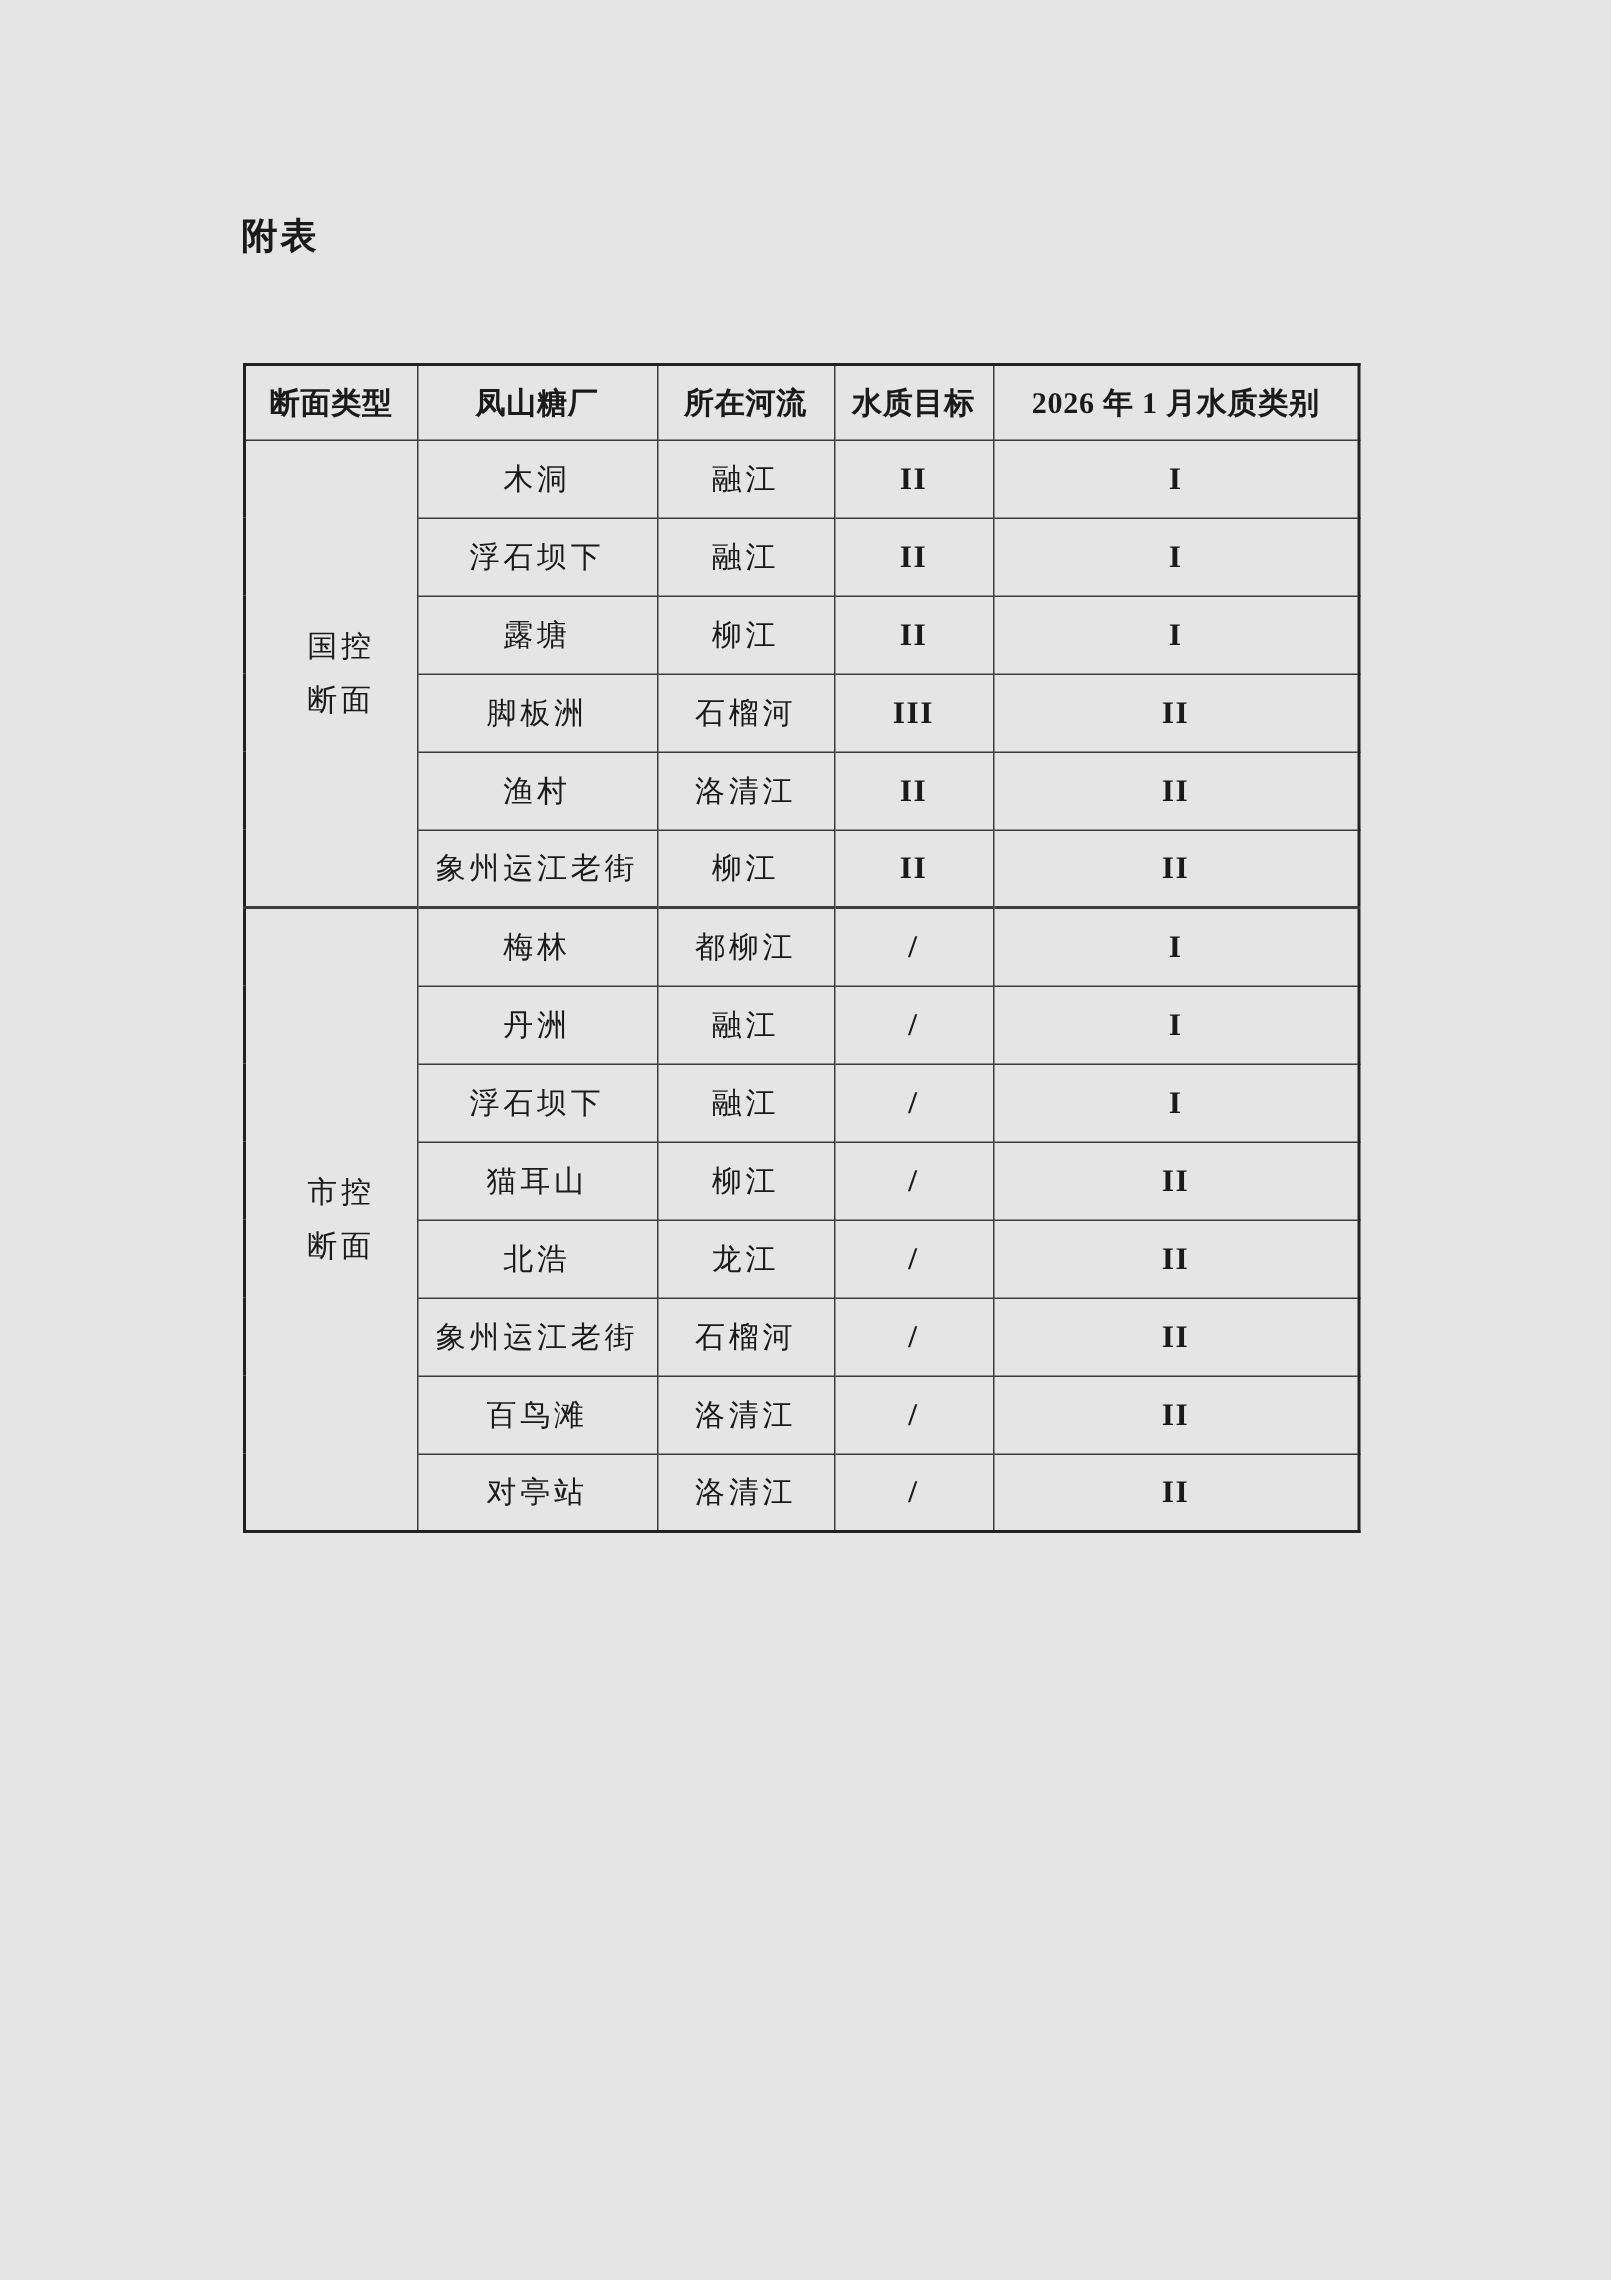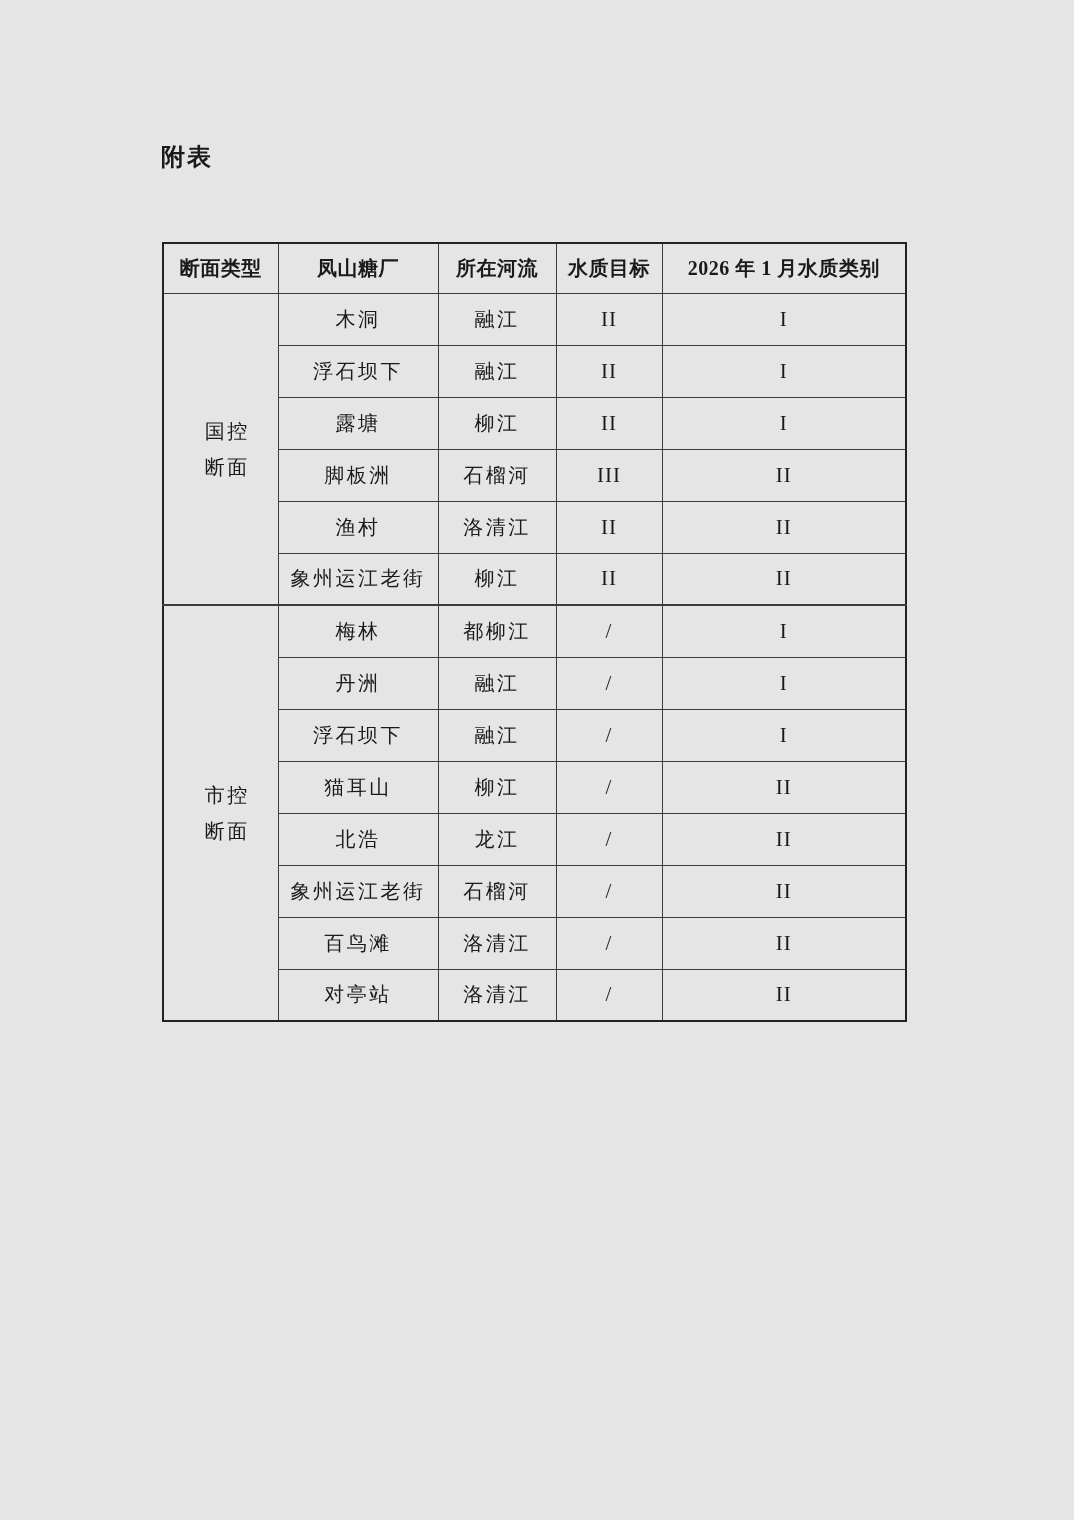--- a/index.html
+++ b/index.html
@@ -65,20 +65,21 @@
     letter-spacing: 0.5px;
   }
   td.cjk {
     font-size: 20px;
     letter-spacing: 2.5px;
   }
   td.num {
     font-size: 21px;
     letter-spacing: 1px;
     font-family: "Liberation Serif", "DejaVu Serif", serif;
+    font-weight: bold;
   }
   td.type-cell {
     font-size: 20px;
     letter-spacing: 2.5px;
   }
   td.type-cell .type-line {
     line-height: 36px;
     padding-left: 13px;
   }
   tr.section-start td {

